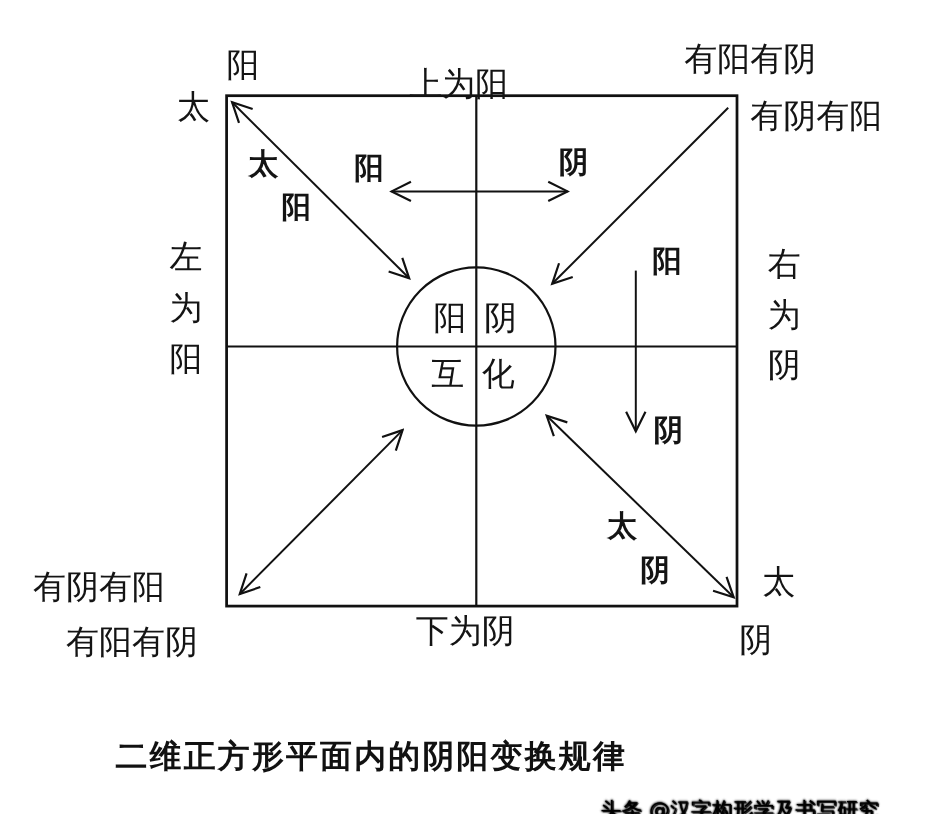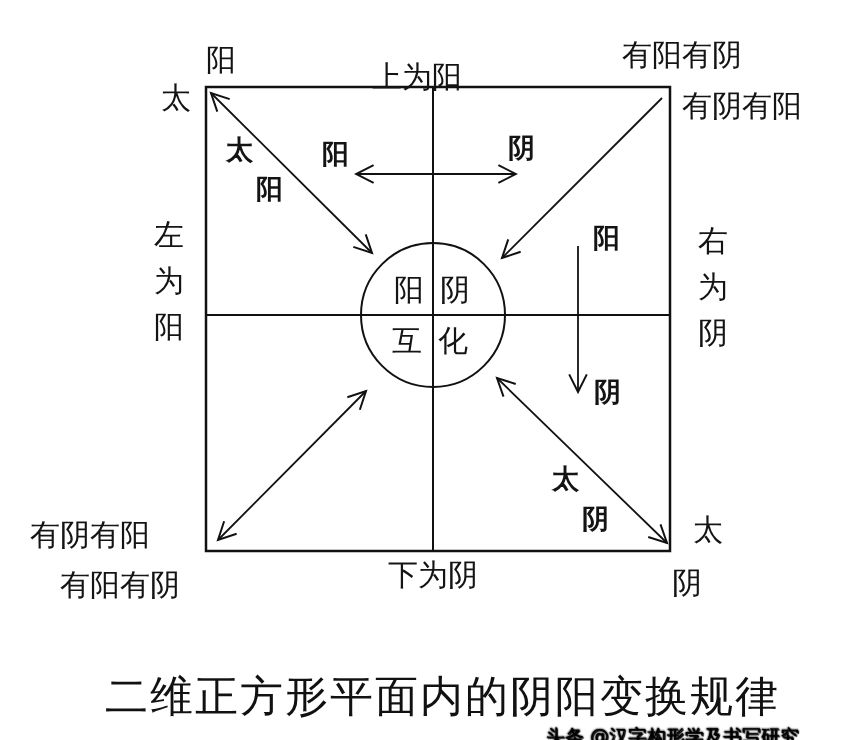--- a/index.html
+++ b/index.html
@@ -5,21 +5,21 @@
   html, body { margin: 0; padding: 0; }
   body {
     width: 860px; height: 740px; background: #ffffff; position: relative; overflow: hidden;
     font-family: "DejaVu Serif", "Liberation Serif", serif; color: #111111;
   }
   svg.diagram { position: absolute; left: 0; top: 0; }
   .lbl { position: absolute; font-size: 30px; line-height: 1; white-space: nowrap; color: #141414; }
   .lbl.bold { font-weight: bold; font-size: 27px; }
   .vert { width: 32px; text-align: center; white-space: normal; line-height: 46px; }
   .title {
-    position: absolute; left: 105px; top: 668px; font-size: 43px; font-weight: normal;
+    position: absolute; left: 105px; top: 668px; font-size: 29px; font-weight: bold;
     letter-spacing: 2px; color: #111; white-space: nowrap;
   }
   .watermark {
     position: absolute; left: 546px; top: 724px; font-family: "DejaVu Sans", sans-serif;
     font-size: 19px; color: #000000; white-space: nowrap;
     text-shadow: 0 0 2px #000, 0 0 2px #000, 1px 1px 1px #000;
   }
 </style>
 </head>
 <body>
@@ -45,21 +45,21 @@
   <line x1="211" y1="93" x2="372" y2="253" stroke="#111" stroke-width="1.8" marker-start="url(#arr)" marker-end="url(#arr)"></line>
 
   <line x1="662" y1="98" x2="502" y2="258" stroke="#111" stroke-width="1.8" marker-end="url(#arr)"></line>
 
   <line x1="366" y1="391" x2="218" y2="540" stroke="#111" stroke-width="1.8" marker-start="url(#arr)" marker-end="url(#arr)"></line>
 
   <line x1="497" y1="378" x2="667" y2="543" stroke="#111" stroke-width="1.8" marker-start="url(#arr)" marker-end="url(#arr)"></line>
 </svg>
 
 <div class="lbl" style="left:372px;top:62px;">上为阳</div>
-<div class="lbl" style="left:388px;top:560px;">下为阴</div>
+<div class="lbl" style="left:378px;top:560px;">下为阴</div>
 
 <div class="lbl vert" style="left:153px;top:212px;">
   <div>左</div>
   <div>为</div>
   <div>阳</div>
 </div>
 <div class="lbl vert" style="left:697px;top:218px;">
   <div>右</div>
   <div>为</div>
   <div>阴</div>

